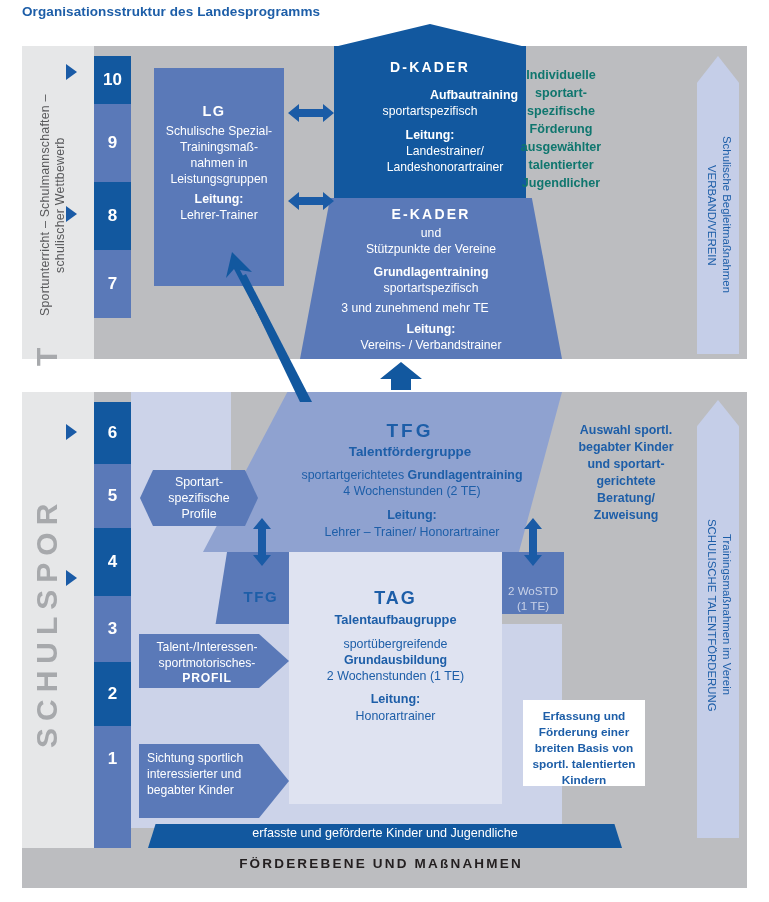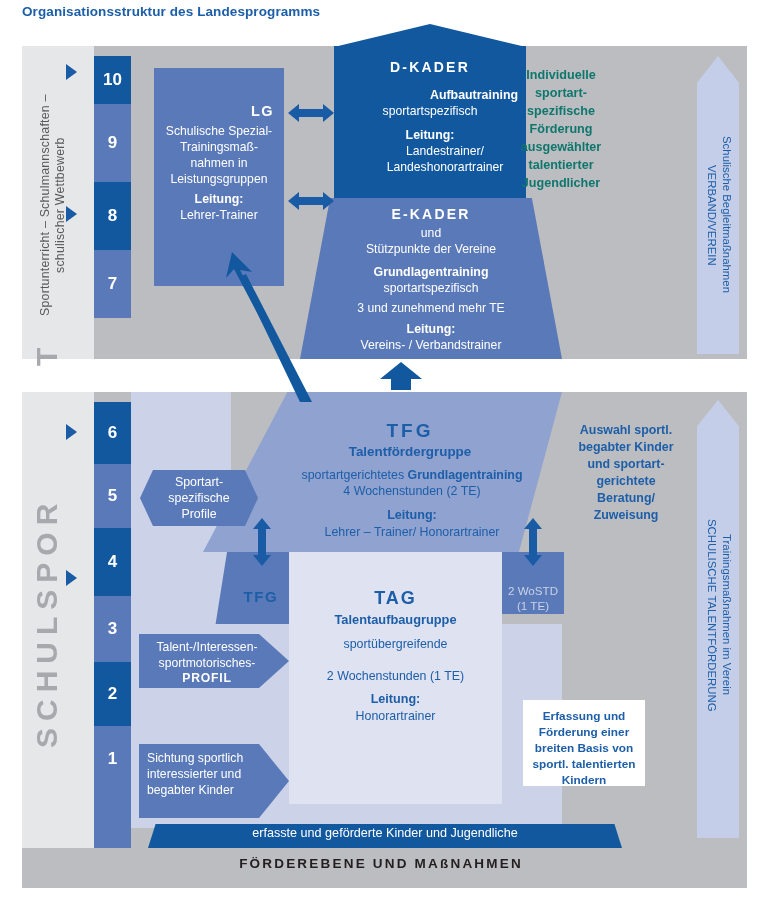--- a/index.html
+++ b/index.html
@@ -216,26 +216,26 @@
   <div class="txt white nowrapc" style="left:334px;top:144px;width:192px;font-size:12.2px;line-height:15.5px;padding-left:15px;">Landestrainer/
 Landeshonorartrainer</div>
 
   <div id="ekader-topline" class="abs"></div>
   <div id="ekader" class="abs"></div>
   <div class="txt white" style="left:300px;top:206px;width:262px;font-size:14px;font-weight:bold;letter-spacing:2.2px;">E-KADER</div>
   <div class="txt white" style="left:300px;top:226px;width:262px;font-size:12.2px;">und</div>
   <div class="txt white" style="left:300px;top:242px;width:262px;font-size:12.2px;">Stützpunkte der Vereine</div>
   <div class="txt white" style="left:300px;top:265px;width:262px;font-size:12.4px;font-weight:bold;">Grundlagentraining</div>
   <div class="txt white" style="left:300px;top:281px;width:262px;font-size:12.2px;">sportartspezifisch</div>
-  <div class="txt white" style="left:300px;top:301px;width:262px;font-size:12.2px;">3 und zunehmend mehr TE</div>
+  <div class="txt white" style="left:284px;top:301px;width:262px;font-size:12.2px;">3 und zunehmend mehr TE</div>
   <div class="txt white" style="left:300px;top:322px;width:262px;font-size:12.4px;font-weight:bold;">Leitung:</div>
   <div class="txt white" style="left:300px;top:338px;width:262px;font-size:12.2px;">Vereins- / Verbandstrainer</div>
 
   <div id="lg-box" class="abs"></div>
-  <div class="txt white" style="left:154px;top:103px;width:120px;font-size:14.5px;font-weight:bold;letter-spacing:1.4px;text-align:right;">LG</div>
+  <div class="txt white" style="left:154px;top:103px;width:120px;font-size:14.5px;font-weight:bold;letter-spacing:1.4px;">LG</div>
   <div class="txt white nowrapc" style="left:154px;top:123px;width:130px;font-size:12.2px;line-height:16px;">Schulische Spezial-
 Trainingsmaß-
 nahmen in
 Leistungsgruppen</div>
   <div class="txt white" style="left:154px;top:192px;width:130px;font-size:12.4px;font-weight:bold;">Leitung:</div>
   <div class="txt white" style="left:154px;top:208px;width:130px;font-size:12.2px;">Lehrer-Trainer</div>
 
   <div class="harrow" style="left:288px;top:104px;width:46px;">
     <svg width="46" height="18" viewBox="0 0 46 18">
         <path d="M0 9 L11 0 L11 5 L35 5 L35 0 L46 9 L35 18 L35 13 L11 13 L11 18 Z" fill="#1a5ba6"></path>
@@ -290,20 +290,21 @@
   <div class="txt blue" style="left:262px;top:508px;width:300px;font-size:12.6px;font-weight:bold;">Leitung:</div>
   <div class="txt blue" style="left:262px;top:525px;width:300px;font-size:12.4px;">Lehrer – Trainer/ Honorartrainer</div>
 
   <div id="tfg-lower-left-skew" class="abs"></div>
   <div class="txt blue" style="left:230px;top:588px;width:62px;font-size:15px;font-weight:bold;letter-spacing:1.6px;">TFG</div>
 
   <div id="tag-box" class="abs"></div>
   <div class="txt blue" style="left:289px;top:588px;width:213px;font-size:18px;font-weight:bold;letter-spacing:2px;">TAG</div>
   <div class="txt blue" style="left:289px;top:612px;width:213px;font-size:12.8px;font-weight:bold;">Talentaufbaugruppe</div>
   <div class="txt blue" style="left:289px;top:637px;width:213px;font-size:12.4px;">sportübergreifende</div>
+  <div class="txt blue" style="left:289px;top:653px;width:213px;font-size:12.4px;font-weight:bold;">Grundausbildung</div>
   <div class="txt blue" style="left:289px;top:669px;width:213px;font-size:12.4px;">2 Wochenstunden (1 TE)</div>
   <div class="txt blue" style="left:289px;top:692px;width:213px;font-size:12.6px;font-weight:bold;">Leitung:</div>
   <div class="txt blue" style="left:289px;top:709px;width:213px;font-size:12.4px;">Honorartrainer</div>
 
   <div id="wostd-box" class="abs"></div>
   <div class="txt nowrapc" style="left:502px;top:583px;width:62px;font-size:11.6px;line-height:15px;color:#c9d2e8;">2 WoSTD
 (1 TE)</div>
 
   <div class="varrow abs" style="left:253px;top:518px;">
     <svg width="18" height="48" viewBox="0 0 18 48">

